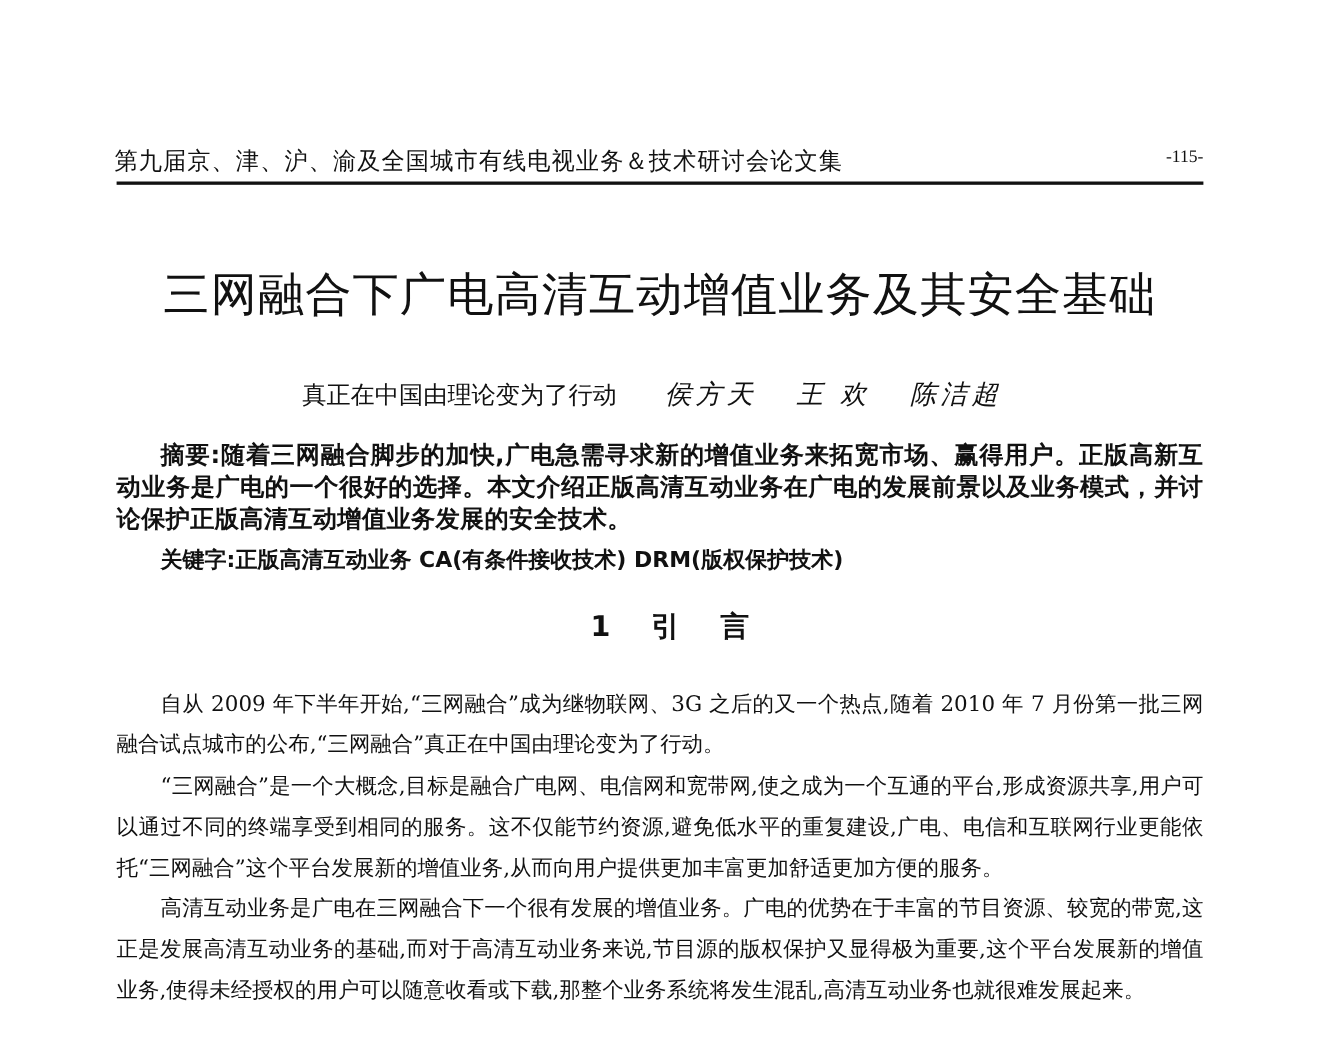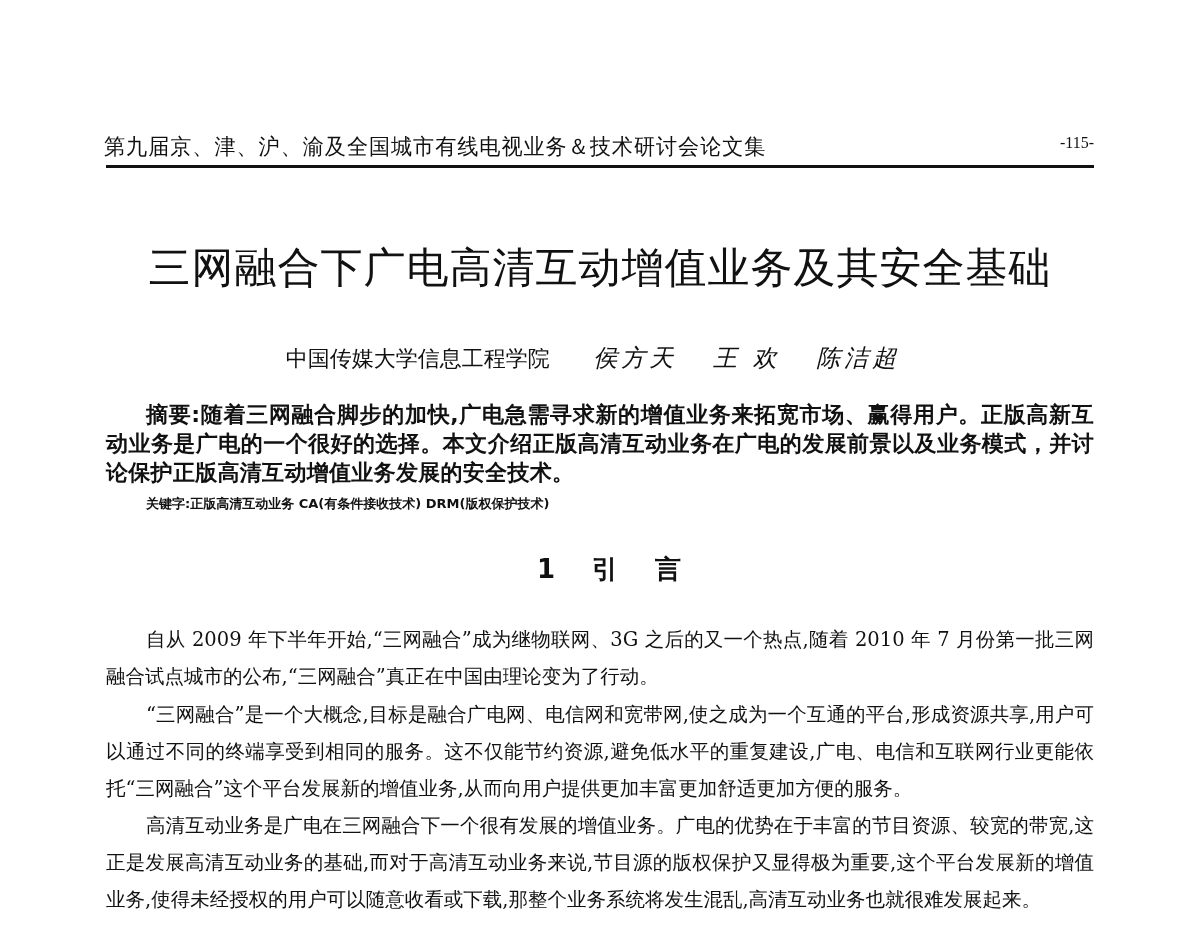--- a/index.html
+++ b/index.html
@@ -94,21 +94,21 @@
       text-align: justify;
       letter-spacing: 0.3px;
     }
     .keywords {
       position: absolute;
       left: 146px;
       top: 495px;
       width: 948px;
       font-family: "DejaVu Sans", "Liberation Sans", sans-serif;
       font-weight: bold;
-      font-size: 13px;
+      font-size: 20px;
       white-space: nowrap;
     }
     .section-heading {
       position: absolute;
       left: 9px;
       width: 1200px;
       top: 552px;
       text-align: center;
       font-family: "DejaVu Sans", "Liberation Sans", sans-serif;
       font-weight: bold;
@@ -139,21 +139,21 @@
 
 <div class="running-header">
   <span class="conf">第九届京、津、沪、渝及全国城市有线电视业务＆技术研讨会论文集</span>
   <span class="pageno">-115-</span>
 </div>
 <div class="header-rule"></div>
 
 <div class="title">三网融合下广电高清互动增值业务及其安全基础</div>
 
 <div class="authors">
-  <span class="affil">中国传媒大学信息工程学院</span>
+  <span class="affil">真正在中国由理论变为了行动</span>
   <span class="name">侯方天</span>
   <span class="name">王 欢</span>
   <span class="name">陈洁超</span>
 </div>
 
 <div class="abstract">
   <span>摘要:</span><span>随着三网融合脚步的加快,广电急需寻求新的增值业务来拓宽市场、赢得用户。正版高新互动业务是广电的一个很好的选择。本文介绍正版高清互动业务在广电的发展前景以及业务模式，并讨论保护正版高清互动增值业务发展的安全技术。</span>
 </div>
 
 <div class="keywords">

